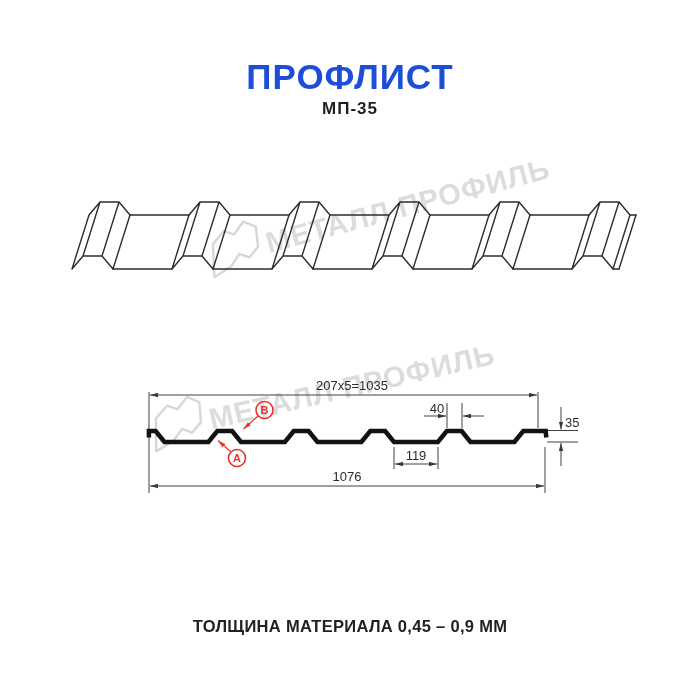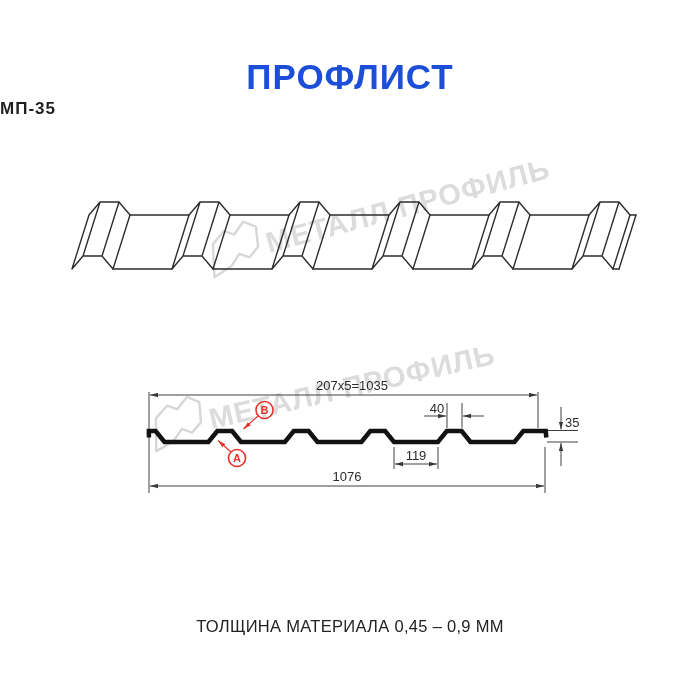--- a/index.html
+++ b/index.html
@@ -1,23 +1,23 @@
 <!DOCTYPE html>
 <html><head>
 <meta charset="utf-8">
 <style>
   html,body{margin:0;padding:0;background:#ffffff;}
   body{width:700px;height:700px;position:relative;overflow:hidden;
        font-family:"Liberation Sans", sans-serif;}
   .page-title{position:absolute;top:57px;left:0;width:700px;text-align:center;
       font-size:35px;font-weight:800;color:#1d4ed8;letter-spacing:1px;}
-  .page-subtitle{position:absolute;top:99px;left:0;width:700px;
+  .page-subtitle{position:absolute;top:99px;left:0;width:700px;text-align:center;
       font-size:17px;font-weight:600;color:#1f1f1f;letter-spacing:1px;}
   .thickness-note{position:absolute;top:617px;left:0;width:700px;text-align:center;
-      font-size:16.5px;font-weight:400;color:#222222;letter-spacing:0.3px;}
+      font-size:16.5px;font-weight:700;color:#222222;letter-spacing:0.3px;}
   svg{position:absolute;top:0;left:0;}
   .thin{stroke:#404040;stroke-width:1;fill:none;}
   .thick{stroke:#121212;stroke-width:4.5;fill:none;stroke-linejoin:miter;}
   .art{stroke:#2d2d2d;stroke-width:1.4;fill:none;stroke-linejoin:round;stroke-linecap:round;}
   .dimtxt{font-size:13px;fill:#2b2b2b;font-family:"Liberation Sans",sans-serif;}
   .wmtxt{font-size:29px;font-weight:bold;fill:#dcdcdc;letter-spacing:1px;
          font-family:"Liberation Sans",sans-serif;}
   .wmlogo{stroke:#d7d7d7;stroke-width:2.4;fill:none;stroke-linejoin:round;stroke-linecap:round;}
   .red{stroke:#e5332b;fill:none;}
   .redtxt{font-size:11px;font-weight:bold;fill:#e5332b;font-family:"Liberation Sans",sans-serif;}

